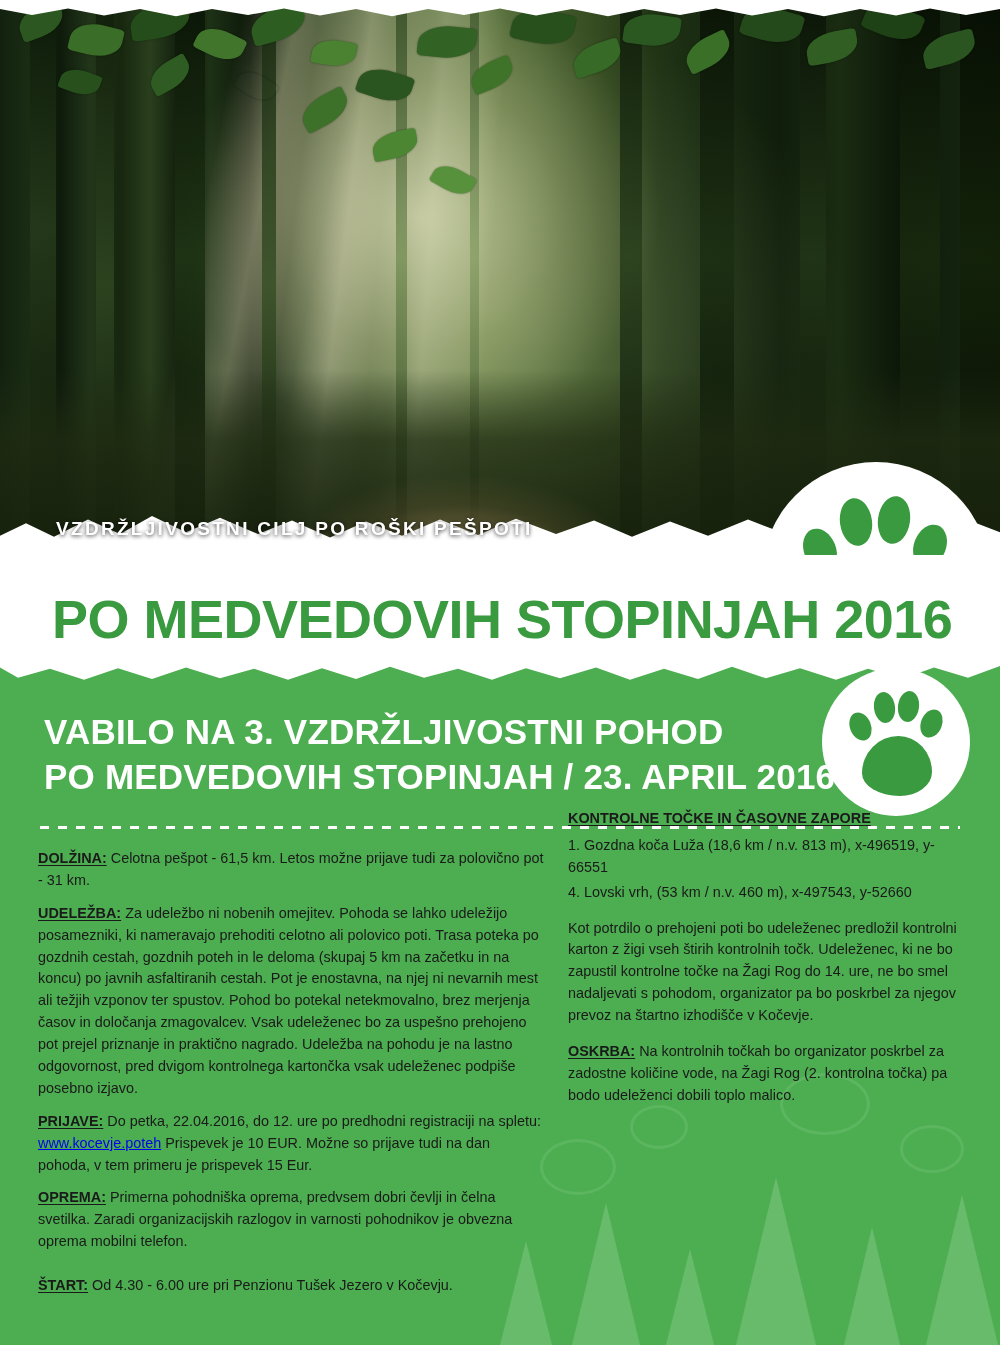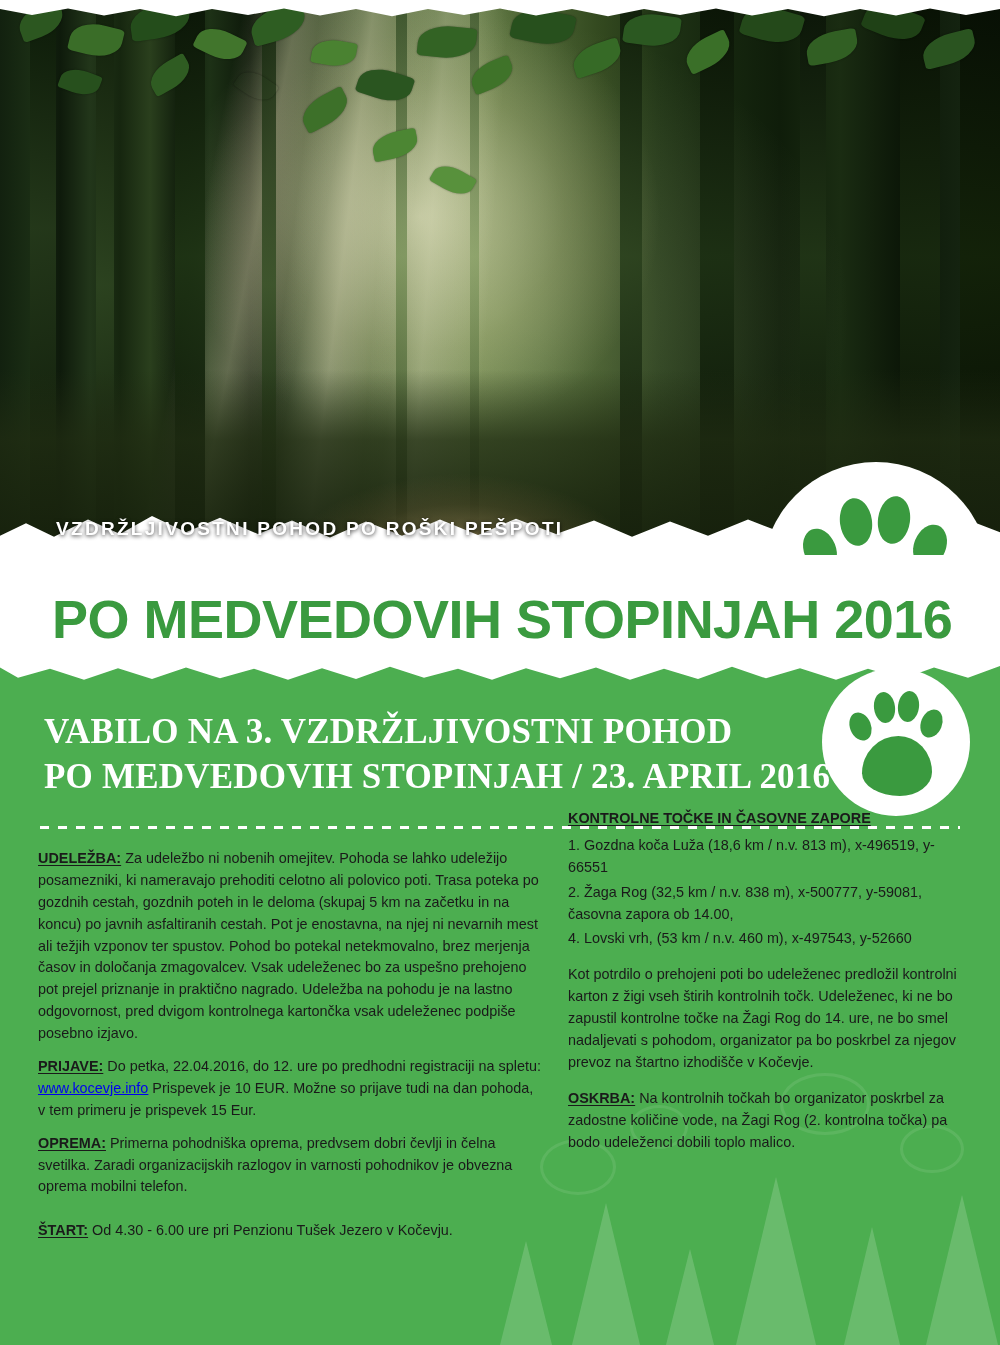--- a/index.html
+++ b/index.html
@@ -146,21 +146,20 @@
     border: 3px solid #ffffff;
     border-radius: 50%;
     opacity: .55;
   }
 
   .invite-title {
     position: absolute; left: 44px; top: 710px;
     color: #ffffff; font-size: 35px; font-weight: bold; line-height: 1.28;
     white-space: pre-line;
     letter-spacing: .2px;
-    font-family: Liberation Serif, serif;
   }
 
   .dash-rule {
     position: absolute; left: 40px; top: 826px; width: 920px; height: 3px;
     background: repeating-linear-gradient(90deg, #ffffff 0 9px, rgba(255,255,255,0) 9px 18px);
   }
 
   
   .col {
     position: absolute;
@@ -245,21 +244,21 @@
     <span class="leaf" style="left:864px; top:6px;   width:58px; height:32px; transform:rotate(22deg);  background:#1f4116;"></span>
     <span class="leaf" style="left:922px; top:34px;  width:54px; height:30px; transform:rotate(-14deg); background:#2a5420;"></span>
     <span class="leaf" style="left:236px; top:74px;  width:40px; height:24px; transform:rotate(34deg);  background:#46803004;"></span>
     <span class="leaf" style="left:148px; top:62px;  width:44px; height:26px; transform:rotate(-30deg); background:#2f5c22;"></span>
     <span class="leaf" style="left:60px;  top:70px;  width:40px; height:24px; transform:rotate(20deg);  background:#27501d;"></span>
   </div>
 
   <div class="hero-tear-top"></div>
   <div class="hero-tear"></div>
 
-  <div class="hero-kicker">VZDRŽLJIVOSTNI POHOD PO ROŠKI PEŠPOTI</div>
+  <div class="hero-kicker">VZDRŽLJIVOSTNI CILJ PO ROŠKI PEŠPOTI</div>
 </div>
 
 <div class="paw-circle" style="left:762px; top:462px; width:228px; height:228px;">
   <div class="paw" style="left:36px; top:30px; width:156px; height:170px;">
     <span class="pad" style="left:6px;  top:36px; width:32px; height:44px; transform:rotate(-22deg);"></span>
     <span class="pad" style="left:42px; top:6px;  width:32px; height:48px; transform:rotate(-8deg);"></span>
     <span class="pad" style="left:80px; top:4px;  width:32px; height:48px; transform:rotate(8deg);"></span>
     <span class="pad" style="left:116px;top:32px; width:32px; height:44px; transform:rotate(22deg);"></span>
     <span class="sole" style="left:24px; top:74px; width:108px; height:92px;"></span>
   </div>
@@ -294,47 +293,49 @@
     <span class="sole" style="left:16px; top:48px; width:70px; height:60px;"></span>
   </div>
 </div>
 
 <div class="invite-title">VABILO NA 3. VZDRŽLJIVOSTNI POHOD
 PO MEDVEDOVIH STOPINJAH / 23. APRIL 2016</div>
 <div class="dash-rule"></div>
 
 <div class="col col-left">
 
+  <p class="para">
+    <span class="lbl">DOLŽINA:</span><span> Celotna pešpot - 61,5 km. Letos možne prijave tudi za polovično pot - 31 km.</span>
+  </p>
 
   <p class="para">
     <span class="lbl">UDELEŽBA:</span><span> Za udeležbo ni nobenih omejitev. Pohoda se lahko udeležijo posamezniki, ki nameravajo prehoditi celotno ali polovico poti. Trasa poteka po gozdnih cestah, gozdnih poteh in le deloma (skupaj 5 km na začetku in na koncu) po javnih asfaltiranih cestah. Pot je enostavna, na njej ni nevarnih mest ali težjih vzponov ter spustov. Pohod bo potekal netekmovalno, brez merjenja časov in določanja zmagovalcev. Vsak udeleženec bo za uspešno prehojeno pot prejel priznanje in praktično nagrado. Udeležba na pohodu je na lastno odgovornost, pred dvigom kontrolnega kartončka vsak udeleženec podpiše posebno izjavo.</span>
   </p>
 
   <p class="para">
     <span class="lbl">PRIJAVE:</span><span> Do petka, 22.04.2016, do 12. ure po predhodni registraciji na spletu:</span>
     <br>
-    <a class="link" href="#">www.kocevje.info</a><span> Prispevek je 10 EUR. Možne so prijave tudi na dan pohoda, v tem primeru je prispevek 15 Eur.</span>
+    <a class="link" href="#">www.kocevje.poteh</a><span> Prispevek je 10 EUR. Možne so prijave tudi na dan pohoda, v tem primeru je prispevek 15 Eur.</span>
   </p>
 
   <p class="para">
     <span class="lbl">OPREMA:</span><span> Primerna pohodniška oprema, predvsem dobri čevlji in čelna svetilka. Zaradi organizacijskih razlogov in varnosti pohodnikov je obvezna oprema mobilni telefon.</span>
   </p>
 
   <p class="para" style="margin-top:22px;">
     <span class="lbl">ŠTART:</span><span> Od 4.30 - 6.00 ure pri Penzionu Tušek Jezero v Kočevju.</span>
   </p>
 
 </div>
 
 <div class="col col-right">
 
   <span class="hdr">KONTROLNE TOČKE IN ČASOVNE ZAPORE</span>
 
   <p class="cp-item">1. Gozdna koča Luža (18,6 km / n.v. 813 m), x-496519, y-66551</p>
-  <p class="cp-item">2. Žaga Rog (32,5 km / n.v. 838 m), x-500777, y-59081, časovna zapora ob 14.00,</p>
   <p class="cp-item" style="margin-bottom:14px;">4. Lovski vrh,  (53 km / n.v. 460 m), x-497543, y-52660</p>
 
   <p class="para">Kot potrdilo o prehojeni poti bo udeleženec predložil kontrolni karton z žigi vseh štirih kontrolnih točk. Udeleženec, ki ne bo zapustil kontrolne točke na Žagi Rog do 14. ure, ne bo smel nadaljevati s pohodom, organizator pa bo poskrbel za njegov prevoz na štartno izhodišče v Kočevje.</p>
 
   <p class="para" style="margin-top:14px;">
     <span class="lbl">OSKRBA:</span><span> Na kontrolnih točkah bo organizator poskrbel za zadostne količine vode, na Žagi Rog (2. kontrolna točka) pa bodo udeleženci dobili toplo malico.</span>
   </p>
 </div>
 
 </body></html>

